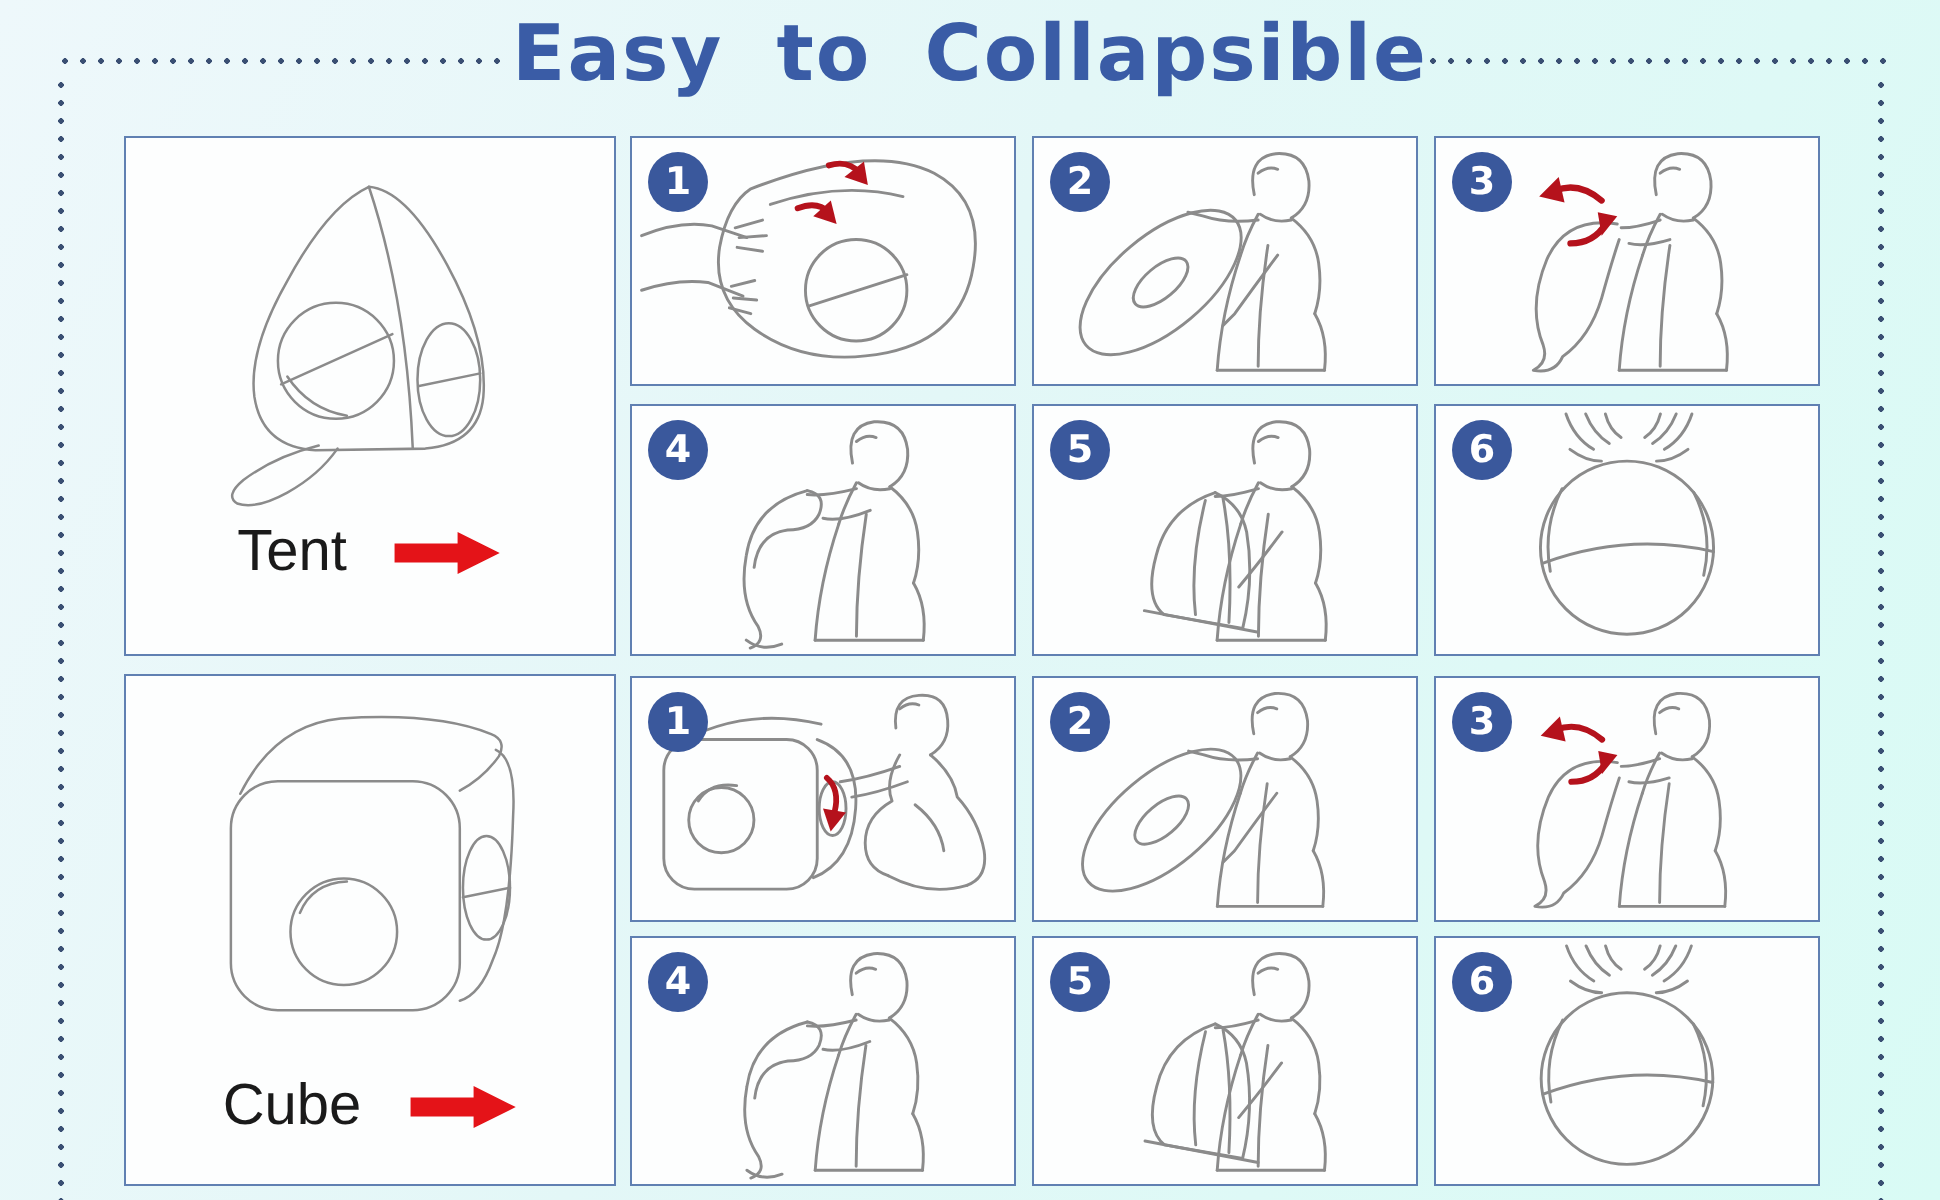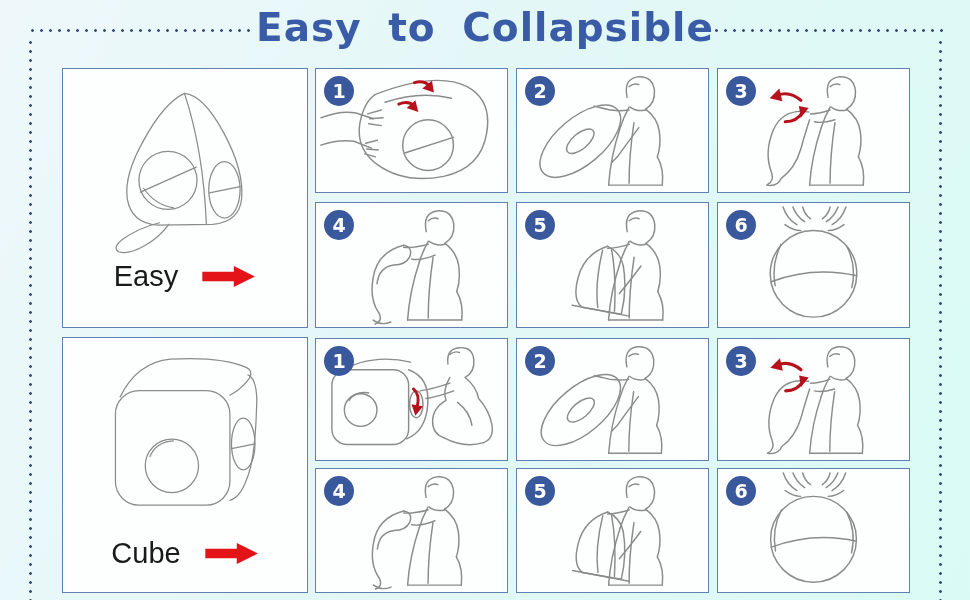--- a/index.html
+++ b/index.html
@@ -188,21 +188,21 @@
   <div class="dots-v" style="left:29px;top:38px;height:562px;"></div>
   <div class="dots-v" style="left:939px;top:38px;height:562px;"></div>
 
   <div class="title">Easy to Collapsible</div>
 
   <div class="panel" style="left:62px;top:68px;width:246px;height:260px;">
     <svg class="main-art" viewBox="0 0 240 250" preserveAspectRatio="xMidYMid meet">
         <use href="#sym-tent-icon"></use>
       </svg>
     <div class="label-row" style="bottom:34px;">
-      <span class="label-text">Easy</span>
+      <span class="label-text">Tent</span>
       <svg class="pointer" viewBox="0 0 56 24">
           <use href="#sym-red-arrow"></use>
         </svg>
     </div>
   </div>
 
   <div class="panel" style="left:315px;top:68px;width:193px;height:125px;">
     <svg class="art" viewBox="0 0 190 122" preserveAspectRatio="xMidYMid meet">
         <use href="#sym-tent-press"></use>
       </svg>

